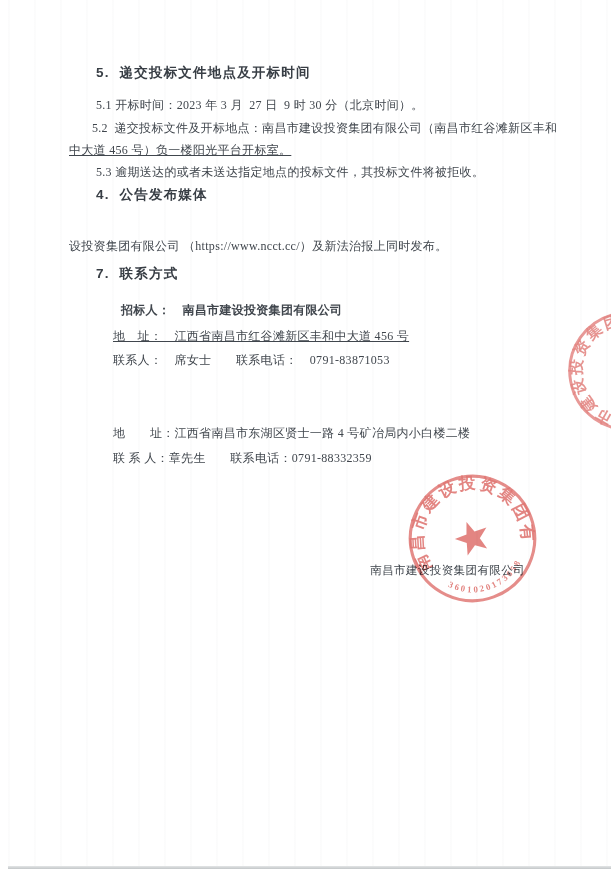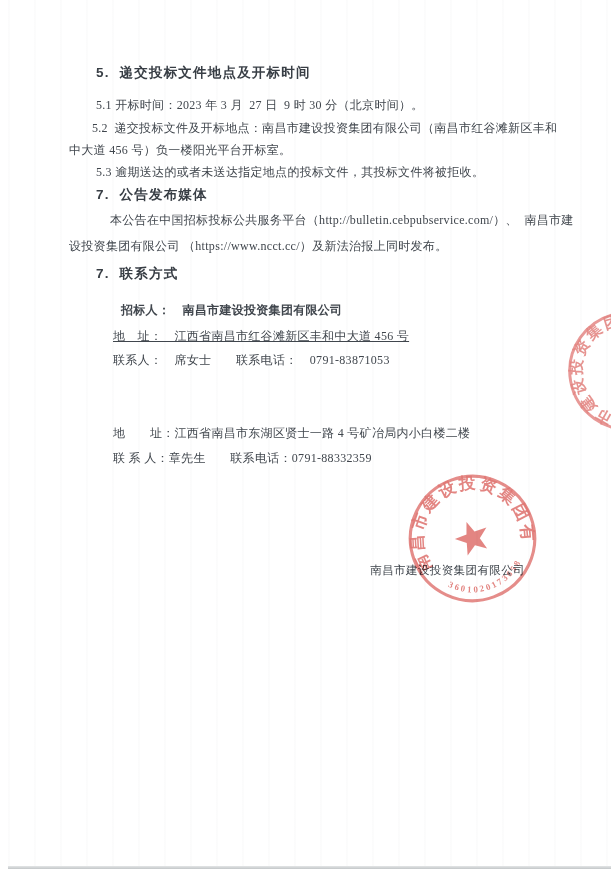--- a/index.html
+++ b/index.html
@@ -63,25 +63,24 @@
 </style>
 </head>
 <body>
 
 <div class="page">
   <div class="scan-bands"></div>
 
   <div class="t heading" style="left:88px; top:65px;">5.  递交投标文件地点及开标时间</div>
   <div class="t" style="left:88px; top:97px;text-align:right;">5.1 开标时间：2023 年 3 月  27 日  9 时 30 分（北京时间）。</div>
   <div class="t" style="left:84px; top:120px;">5.2  递交投标文件及开标地点：南昌市建设投资集团有限公司（南昌市红谷滩新区丰和</div>
-  <div class="t" style="left:61px; top:142px;">中大道 456 号）负一楼阳光平台开标室。</div>
+  <div class="t" style="left:61px; top:142px;text-decoration:underline;">中大道 456 号）负一楼阳光平台开标室。</div>
   <div class="t" style="left:88px; top:164px;">5.3 逾期送达的或者未送达指定地点的投标文件，其投标文件将被拒收。</div>
 
-  <div class="t heading" style="left:88px; top:187px;">7.  公告发布媒体</div>
-  <div class="t" style="left:102px; top:212px;">本公告在中国招标投标公共服务平台（http://bulletin.cebpubservice.com/）、  南昌市建</div>
+  <div class="t heading" style="left:88px; top:187px;">4.  公告发布媒体</div>
   <div class="t" style="left:61px; top:238px;">设投资集团有限公司 （https://www.ncct.cc/）及新法治报上同时发布。</div>
 
   <div class="t heading" style="left:88px; top:266px;">7.  联系方式</div>
   <div class="t" style="left:113px; top:302px;font-weight:bold;">招标人：　南昌市建设投资集团有限公司</div>
   <div class="t" style="left:105px; top:328px;text-decoration:underline;">地　址：　江西省南昌市红谷滩新区丰和中大道 456 号</div>
   <div class="t" style="left:105px; top:352px;">联系人：　席女士　　联系电话：　0791-83871053</div>
   <div class="t" style="left:105px; top:425px;">地　　址：江西省南昌市东湖区贤士一路 4 号矿冶局内小白楼二楼</div>
   <div class="t" style="left:105px; top:450px;">联 系 人：章先生　　联系电话：0791-88332359</div>
 
   <div class="sig-block">

